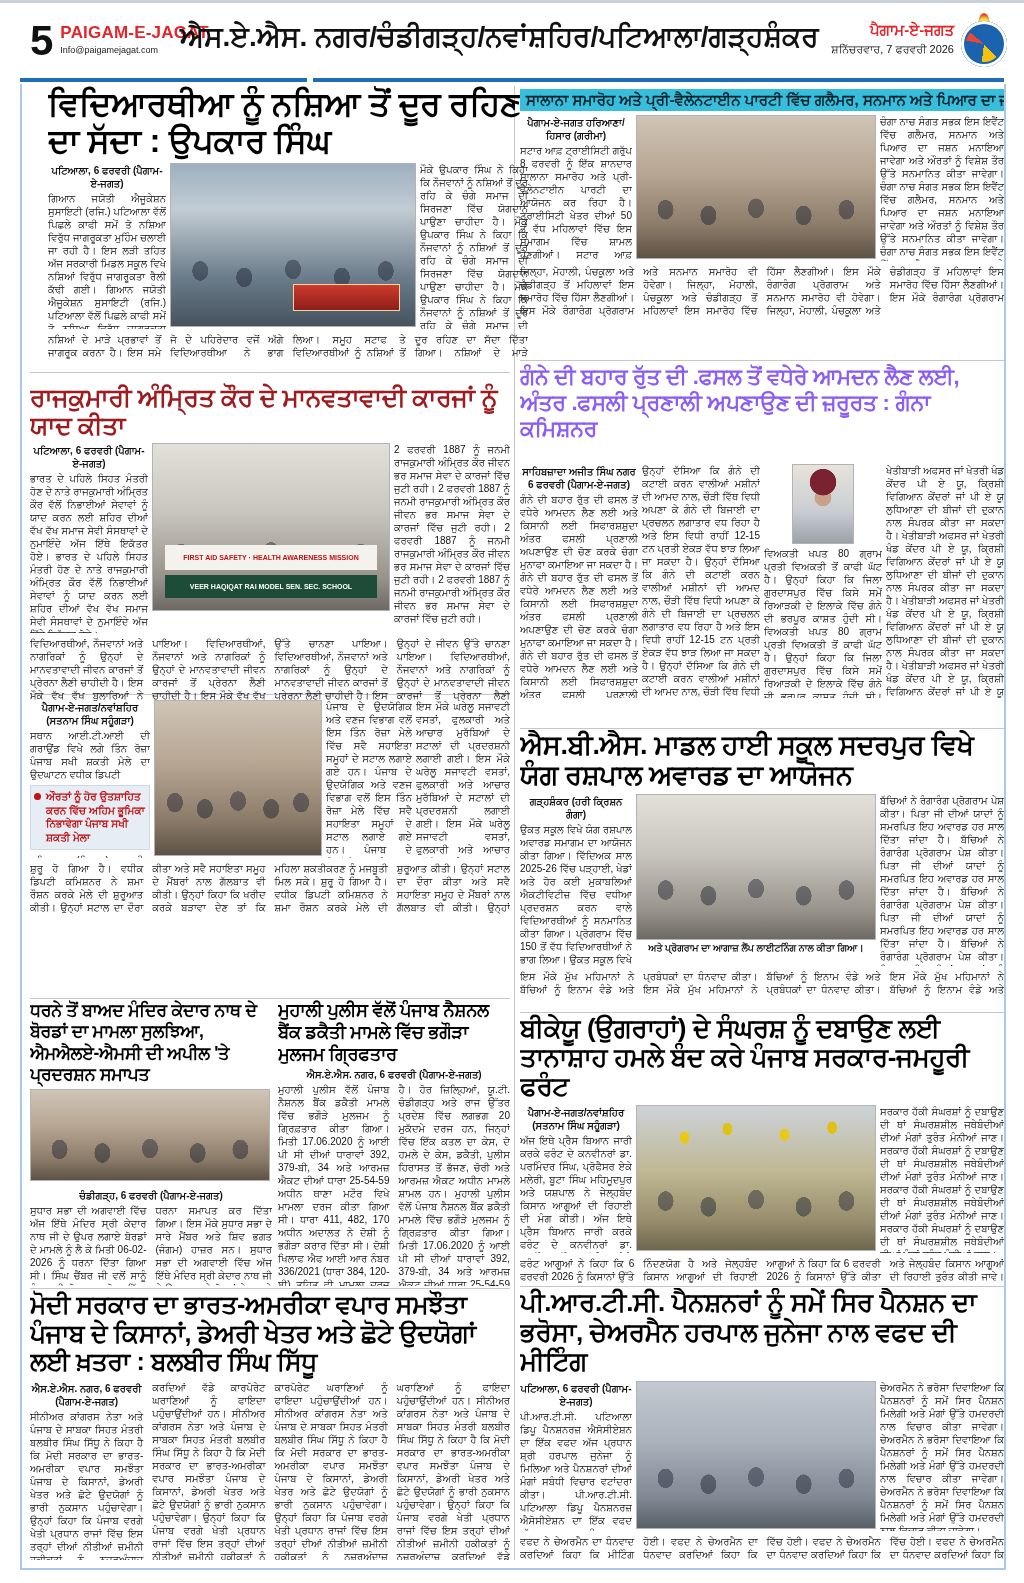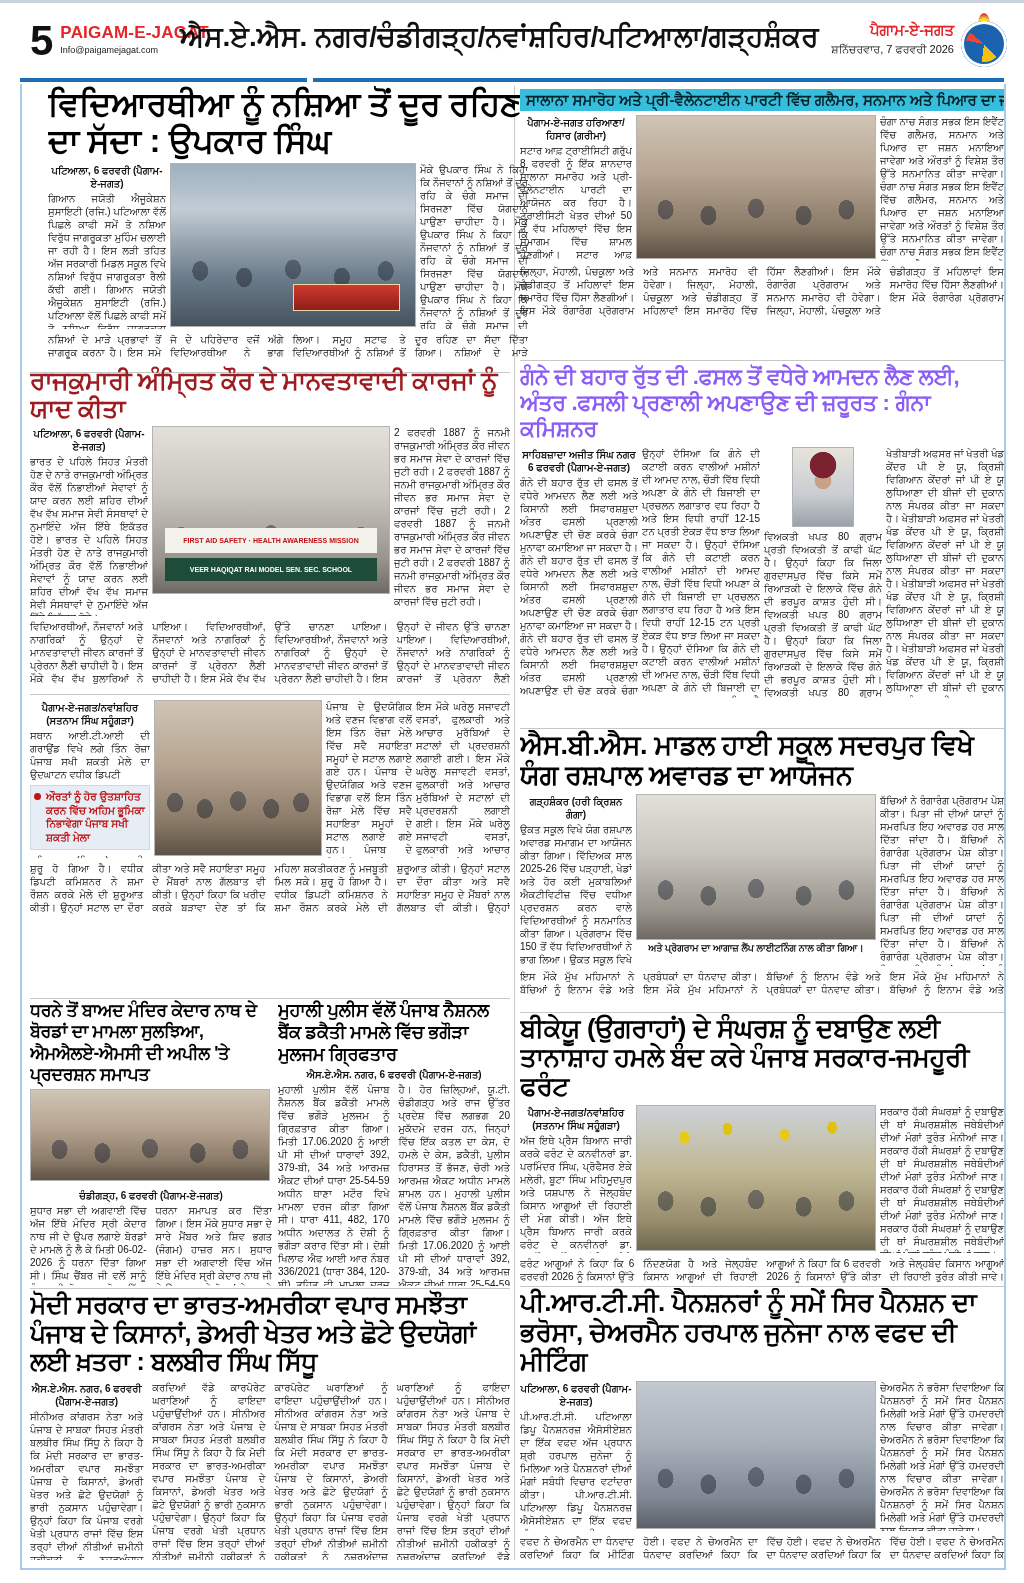--- a/index.html
+++ b/index.html
@@ -146,21 +146,21 @@
     <div class="photo ph-warm" style="width:240px;height:144px"></div>
     <div class="colbox fillbox" style="flex:1;height:146px">
       <span>ਚੰਗਾ ਨਾਚ ਸੰਗਤ ਸਭਕ ਇਸ ਇਵੈਂਟ ਵਿੱਚ ਗਲੈਮਰ, ਸਨਮਾਨ ਅਤੇ ਪਿਆਰ ਦਾ ਜਸ਼ਨ ਮਨਾਇਆ ਜਾਵੇਗਾ ਅਤੇ ਔਰਤਾਂ ਨੂੰ ਵਿਸ਼ੇਸ਼ ਤੌਰ ਉੱਤੇ ਸਨਮਾਨਿਤ ਕੀਤਾ ਜਾਵੇਗਾ। ਚੰਗਾ ਨਾਚ ਸੰਗਤ ਸਭਕ ਇਸ ਇਵੈਂਟ ਵਿੱਚ ਗਲੈਮਰ, ਸਨਮਾਨ ਅਤੇ ਪਿਆਰ ਦਾ ਜਸ਼ਨ ਮਨਾਇਆ ਜਾਵੇਗਾ ਅਤੇ ਔਰਤਾਂ ਨੂੰ ਵਿਸ਼ੇਸ਼ ਤੌਰ ਉੱਤੇ ਸਨਮਾਨਿਤ ਕੀਤਾ ਜਾਵੇਗਾ। ਚੰਗਾ ਨਾਚ ਸੰਗਤ ਸਭਕ ਇਸ ਇਵੈਂਟ ਵਿੱਚ ਗਲੈਮਰ, ਸਨਮਾਨ ਅਤੇ ਪਿਆਰ ਦਾ ਜਸ਼ਨ ਮਨਾਇਆ ਜਾਵੇਗਾ ਅਤੇ ਔਰਤਾਂ ਨੂੰ ਵਿਸ਼ੇਸ਼ ਤੌਰ ਉੱਤੇ ਸਨਮਾਨਿਤ ਕੀਤਾ ਜਾਵੇਗਾ।</span>
     </div>
   </div>
   <div class="colbox fillbox cols4" style="height:54px;margin-top:4px">
     <span>ਜਿਲ੍ਹਾ, ਮੋਹਾਲੀ, ਪੰਚਕੂਲਾ ਅਤੇ ਚੰਡੀਗੜ੍ਹ ਤੋਂ ਮਹਿਲਾਵਾਂ ਇਸ ਸਮਾਰੋਹ ਵਿੱਚ ਹਿੱਸਾ ਲੈਣਗੀਆਂ। ਇਸ ਮੌਕੇ ਰੰਗਾਰੰਗ ਪ੍ਰੋਗਰਾਮ ਅਤੇ ਸਨਮਾਨ ਸਮਾਰੋਹ ਵੀ ਹੋਵੇਗਾ। ਜਿਲ੍ਹਾ, ਮੋਹਾਲੀ, ਪੰਚਕੂਲਾ ਅਤੇ ਚੰਡੀਗੜ੍ਹ ਤੋਂ ਮਹਿਲਾਵਾਂ ਇਸ ਸਮਾਰੋਹ ਵਿੱਚ ਹਿੱਸਾ ਲੈਣਗੀਆਂ। ਇਸ ਮੌਕੇ ਰੰਗਾਰੰਗ ਪ੍ਰੋਗਰਾਮ ਅਤੇ ਸਨਮਾਨ ਸਮਾਰੋਹ ਵੀ ਹੋਵੇਗਾ। ਜਿਲ੍ਹਾ, ਮੋਹਾਲੀ, ਪੰਚਕੂਲਾ ਅਤੇ ਚੰਡੀਗੜ੍ਹ ਤੋਂ ਮਹਿਲਾਵਾਂ ਇਸ ਸਮਾਰੋਹ ਵਿੱਚ ਹਿੱਸਾ ਲੈਣਗੀਆਂ। ਇਸ ਮੌਕੇ ਰੰਗਾਰੰਗ ਪ੍ਰੋਗਰਾਮ ਅਤੇ ਸਨਮਾਨ ਸਮਾਰੋਹ ਵੀ ਹੋਵੇਗਾ।</span>
   </div>
 </section>
 
-<section class="art" style="left:30px;top:366px;width:480px;height:318px">
+<section class="art" style="left:30px;top:383px;width:480px;height:318px">
   <h1 class="hl hl-red" style="font-size:25px;line-height:1.12">ਰਾਜਕੁਮਾਰੀ ਅੰਮ੍ਰਿਤ ਕੌਰ ਦੇ ਮਾਨਵਤਾਵਾਦੀ ਕਾਰਜਾਂ ਨੂੰ ਯਾਦ ਕੀਤਾ</h1>
   <div class="row" style="height:190px;margin-top:4px">
     <div class="colbox fillbox" style="width:118px;height:190px">
       <div class="dateline">ਪਟਿਆਲਾ, 6 ਫਰਵਰੀ (ਪੈਗਾਮ-ਏ-ਜਗਤ)</div>
       <span>ਭਾਰਤ ਦੇ ਪਹਿਲੇ ਸਿਹਤ ਮੰਤਰੀ ਹੋਣ ਦੇ ਨਾਤੇ ਰਾਜਕੁਮਾਰੀ ਅੰਮ੍ਰਿਤ ਕੌਰ ਵੱਲੋਂ ਨਿਭਾਈਆਂ ਸੇਵਾਵਾਂ ਨੂੰ ਯਾਦ ਕਰਨ ਲਈ ਸ਼ਹਿਰ ਦੀਆਂ ਵੱਖ ਵੱਖ ਸਮਾਜ ਸੇਵੀ ਸੰਸਥਾਵਾਂ ਦੇ ਨੁਮਾਇੰਦੇ ਅੱਜ ਇੱਥੇ ਇਕੱਤਰ ਹੋਏ। ਭਾਰਤ ਦੇ ਪਹਿਲੇ ਸਿਹਤ ਮੰਤਰੀ ਹੋਣ ਦੇ ਨਾਤੇ ਰਾਜਕੁਮਾਰੀ ਅੰਮ੍ਰਿਤ ਕੌਰ ਵੱਲੋਂ ਨਿਭਾਈਆਂ ਸੇਵਾਵਾਂ ਨੂੰ ਯਾਦ ਕਰਨ ਲਈ ਸ਼ਹਿਰ ਦੀਆਂ ਵੱਖ ਵੱਖ ਸਮਾਜ ਸੇਵੀ ਸੰਸਥਾਵਾਂ ਦੇ ਨੁਮਾਇੰਦੇ ਅੱਜ ਇੱਥੇ ਇਕੱਤਰ ਹੋਏ।</span>
     </div>
     <div class="photo ph-stage" style="width:238px;height:168px">
       <div class="ph-band-white">
         <span><span>FIRST AID SAFETY</span> · <span>HEALTH AWARENESS MISSION</span></span>
       </div>
@@ -170,21 +170,21 @@
       <span>2 ਫਰਵਰੀ 1887 ਨੂੰ ਜਨਮੀ ਰਾਜਕੁਮਾਰੀ ਅੰਮ੍ਰਿਤ ਕੌਰ ਜੀਵਨ ਭਰ ਸਮਾਜ ਸੇਵਾ ਦੇ ਕਾਰਜਾਂ ਵਿੱਚ ਜੁਟੀ ਰਹੀ। 2 ਫਰਵਰੀ 1887 ਨੂੰ ਜਨਮੀ ਰਾਜਕੁਮਾਰੀ ਅੰਮ੍ਰਿਤ ਕੌਰ ਜੀਵਨ ਭਰ ਸਮਾਜ ਸੇਵਾ ਦੇ ਕਾਰਜਾਂ ਵਿੱਚ ਜੁਟੀ ਰਹੀ। 2 ਫਰਵਰੀ 1887 ਨੂੰ ਜਨਮੀ ਰਾਜਕੁਮਾਰੀ ਅੰਮ੍ਰਿਤ ਕੌਰ ਜੀਵਨ ਭਰ ਸਮਾਜ ਸੇਵਾ ਦੇ ਕਾਰਜਾਂ ਵਿੱਚ ਜੁਟੀ ਰਹੀ। 2 ਫਰਵਰੀ 1887 ਨੂੰ ਜਨਮੀ ਰਾਜਕੁਮਾਰੀ ਅੰਮ੍ਰਿਤ ਕੌਰ ਜੀਵਨ ਭਰ ਸਮਾਜ ਸੇਵਾ ਦੇ ਕਾਰਜਾਂ ਵਿੱਚ ਜੁਟੀ ਰਹੀ।</span>
     </div>
   </div>
   <div class="colbox fillbox cols4" style="height:84px;margin-top:4px">
     <span>ਵਿਦਿਆਰਥੀਆਂ, ਨੌਜਵਾਨਾਂ ਅਤੇ ਨਾਗਰਿਕਾਂ ਨੂੰ ਉਨ੍ਹਾਂ ਦੇ ਮਾਨਵਤਾਵਾਦੀ ਜੀਵਨ ਕਾਰਜਾਂ ਤੋਂ ਪ੍ਰੇਰਨਾ ਲੈਣੀ ਚਾਹੀਦੀ ਹੈ। ਇਸ ਮੌਕੇ ਵੱਖ ਵੱਖ ਬੁਲਾਰਿਆਂ ਨੇ ਉਨ੍ਹਾਂ ਦੇ ਜੀਵਨ ਉੱਤੇ ਚਾਨਣਾ ਪਾਇਆ। ਵਿਦਿਆਰਥੀਆਂ, ਨੌਜਵਾਨਾਂ ਅਤੇ ਨਾਗਰਿਕਾਂ ਨੂੰ ਉਨ੍ਹਾਂ ਦੇ ਮਾਨਵਤਾਵਾਦੀ ਜੀਵਨ ਕਾਰਜਾਂ ਤੋਂ ਪ੍ਰੇਰਨਾ ਲੈਣੀ ਚਾਹੀਦੀ ਹੈ। ਇਸ ਮੌਕੇ ਵੱਖ ਵੱਖ ਬੁਲਾਰਿਆਂ ਨੇ ਉਨ੍ਹਾਂ ਦੇ ਜੀਵਨ ਉੱਤੇ ਚਾਨਣਾ ਪਾਇਆ। ਵਿਦਿਆਰਥੀਆਂ, ਨੌਜਵਾਨਾਂ ਅਤੇ ਨਾਗਰਿਕਾਂ ਨੂੰ ਉਨ੍ਹਾਂ ਦੇ ਮਾਨਵਤਾਵਾਦੀ ਜੀਵਨ ਕਾਰਜਾਂ ਤੋਂ ਪ੍ਰੇਰਨਾ ਲੈਣੀ ਚਾਹੀਦੀ ਹੈ। ਇਸ ਮੌਕੇ ਵੱਖ ਵੱਖ ਬੁਲਾਰਿਆਂ ਨੇ ਉਨ੍ਹਾਂ ਦੇ ਜੀਵਨ ਉੱਤੇ ਚਾਨਣਾ ਪਾਇਆ। ਵਿਦਿਆਰਥੀਆਂ, ਨੌਜਵਾਨਾਂ ਅਤੇ ਨਾਗਰਿਕਾਂ ਨੂੰ ਉਨ੍ਹਾਂ ਦੇ ਮਾਨਵਤਾਵਾਦੀ ਜੀਵਨ ਕਾਰਜਾਂ ਤੋਂ ਪ੍ਰੇਰਨਾ ਲੈਣੀ ਚਾਹੀਦੀ ਹੈ। ਇਸ ਮੌਕੇ ਵੱਖ ਵੱਖ ਬੁਲਾਰਿਆਂ ਨੇ ਉਨ੍ਹਾਂ ਦੇ ਜੀਵਨ ਉੱਤੇ ਚਾਨਣਾ ਪਾਇਆ।</span>
   </div>
 </section>
 
 <section class="art" style="left:520px;top:364px;width:484px;height:334px">
   <h1 class="hl hl-blue" style="font-size:22px;line-height:1.18">ਗੰਨੇ ਦੀ ਬਹਾਰ ਰੁੱਤ ਦੀ .ਫਸਲ ਤੋਂ ਵਧੇਰੇ ਆਮਦਨ ਲੈਣ ਲਈ, ਅੰਤਰ .ਫਸਲੀ ਪ੍ਰਣਾਲੀ ਅਪਣਾਉਣ ਦੀ ਜ਼ਰੂਰਤ : ਗੰਨਾ ਕਮਿਸ਼ਨਰ</h1>
-  <div class="row" style="height:268px;margin-top:5px">
+  <div class="row" style="height:268px;margin-top:22px">
     <div class="colbox fillbox" style="flex:1;height:268px">
       <div class="dateline">ਸਾਹਿਬਜ਼ਾਦਾ ਅਜੀਤ ਸਿੰਘ ਨਗਰ 6 ਫਰਵਰੀ (ਪੈਗਾਮ-ਏ-ਜਗਤ)</div>
       <span>ਗੰਨੇ ਦੀ ਬਹਾਰ ਰੁੱਤ ਦੀ ਫਸਲ ਤੋਂ ਵਧੇਰੇ ਆਮਦਨ ਲੈਣ ਲਈ ਅਤੇ ਕਿਸਾਨੀ ਲਈ ਸਿਫਾਰਸ਼ਸ਼ੁਦਾ ਅੰਤਰ ਫਸਲੀ ਪ੍ਰਣਾਲੀ ਅਪਣਾਉਣ ਦੀ ਚੋਣ ਕਰਕੇ ਚੰਗਾ ਮੁਨਾਫਾ ਕਮਾਇਆ ਜਾ ਸਕਦਾ ਹੈ। ਗੰਨੇ ਦੀ ਬਹਾਰ ਰੁੱਤ ਦੀ ਫਸਲ ਤੋਂ ਵਧੇਰੇ ਆਮਦਨ ਲੈਣ ਲਈ ਅਤੇ ਕਿਸਾਨੀ ਲਈ ਸਿਫਾਰਸ਼ਸ਼ੁਦਾ ਅੰਤਰ ਫਸਲੀ ਪ੍ਰਣਾਲੀ ਅਪਣਾਉਣ ਦੀ ਚੋਣ ਕਰਕੇ ਚੰਗਾ ਮੁਨਾਫਾ ਕਮਾਇਆ ਜਾ ਸਕਦਾ ਹੈ। ਗੰਨੇ ਦੀ ਬਹਾਰ ਰੁੱਤ ਦੀ ਫਸਲ ਤੋਂ ਵਧੇਰੇ ਆਮਦਨ ਲੈਣ ਲਈ ਅਤੇ ਕਿਸਾਨੀ ਲਈ ਸਿਫਾਰਸ਼ਸ਼ੁਦਾ ਅੰਤਰ ਫਸਲੀ ਪ੍ਰਣਾਲੀ ਅਪਣਾਉਣ ਦੀ ਚੋਣ ਕਰਕੇ ਚੰਗਾ ਮੁਨਾਫਾ ਕਮਾਇਆ ਜਾ ਸਕਦਾ ਹੈ।</span>
     </div>
     <div class="colbox fillbox" style="flex:1;height:268px">
       <span>ਉਨ੍ਹਾਂ ਦੱਸਿਆ ਕਿ ਗੰਨੇ ਦੀ ਕਟਾਈ ਕਰਨ ਵਾਲੀਆਂ ਮਸ਼ੀਨਾਂ ਦੀ ਆਮਦ ਨਾਲ, ਚੌੜੀ ਵਿੱਥ ਵਿਧੀ ਅਪਣਾ ਕੇ ਗੰਨੇ ਦੀ ਬਿਜਾਈ ਦਾ ਪ੍ਰਚਲਨ ਲਗਾਤਾਰ ਵਧ ਰਿਹਾ ਹੈ ਅਤੇ ਇਸ ਵਿਧੀ ਰਾਹੀਂ 12-15 ਟਨ ਪ੍ਰਤੀ ਏਕੜ ਵੱਧ ਝਾੜ ਲਿਆ ਜਾ ਸਕਦਾ ਹੈ। ਉਨ੍ਹਾਂ ਦੱਸਿਆ ਕਿ ਗੰਨੇ ਦੀ ਕਟਾਈ ਕਰਨ ਵਾਲੀਆਂ ਮਸ਼ੀਨਾਂ ਦੀ ਆਮਦ ਨਾਲ, ਚੌੜੀ ਵਿੱਥ ਵਿਧੀ ਅਪਣਾ ਕੇ ਗੰਨੇ ਦੀ ਬਿਜਾਈ ਦਾ ਪ੍ਰਚਲਨ ਲਗਾਤਾਰ ਵਧ ਰਿਹਾ ਹੈ ਅਤੇ ਇਸ ਵਿਧੀ ਰਾਹੀਂ 12-15 ਟਨ ਪ੍ਰਤੀ ਏਕੜ ਵੱਧ ਝਾੜ ਲਿਆ ਜਾ ਸਕਦਾ ਹੈ। ਉਨ੍ਹਾਂ ਦੱਸਿਆ ਕਿ ਗੰਨੇ ਦੀ ਕਟਾਈ ਕਰਨ ਵਾਲੀਆਂ ਮਸ਼ੀਨਾਂ ਦੀ ਆਮਦ ਨਾਲ, ਚੌੜੀ ਵਿੱਥ ਵਿਧੀ ਅਪਣਾ ਕੇ ਗੰਨੇ ਦੀ ਬਿਜਾਈ ਦਾ ਪ੍ਰਚਲਨ ਲਗਾਤਾਰ ਵਧ ਰਿਹਾ ਹੈ ਅਤੇ ਇਸ ਵਿਧੀ ਰਾਹੀਂ 12-15 ਟਨ ਪ੍ਰਤੀ ਏਕੜ ਵੱਧ ਝਾੜ ਲਿਆ ਜਾ ਸਕਦਾ ਹੈ।</span>
     </div>
     <div class="colbox fillbox" style="flex:1;height:268px">
       <div class="portrait"></div>
       <span>ਵਿਅਕਤੀ ਖਪਤ 80 ਗ੍ਰਾਮ ਪ੍ਰਤੀ ਵਿਅਕਤੀ ਤੋਂ ਕਾਫੀ ਘੱਟ ਹੈ। ਉਨ੍ਹਾਂ ਕਿਹਾ ਕਿ ਜਿਲਾ ਗੁਰਦਾਸਪੁਰ ਵਿੱਚ ਕਿਸੇ ਸਮੇਂ ਰਿਆੜਕੀ ਦੇ ਇਲਾਕੇ ਵਿੱਚ ਗੰਨੇ ਦੀ ਭਰਪੂਰ ਕਾਸ਼ਤ ਹੁੰਦੀ ਸੀ। ਵਿਅਕਤੀ ਖਪਤ 80 ਗ੍ਰਾਮ ਪ੍ਰਤੀ ਵਿਅਕਤੀ ਤੋਂ ਕਾਫੀ ਘੱਟ ਹੈ। ਉਨ੍ਹਾਂ ਕਿਹਾ ਕਿ ਜਿਲਾ ਗੁਰਦਾਸਪੁਰ ਵਿੱਚ ਕਿਸੇ ਸਮੇਂ ਰਿਆੜਕੀ ਦੇ ਇਲਾਕੇ ਵਿੱਚ ਗੰਨੇ ਦੀ ਭਰਪੂਰ ਕਾਸ਼ਤ ਹੁੰਦੀ ਸੀ। ਵਿਅਕਤੀ ਖਪਤ 80 ਗ੍ਰਾਮ ਪ੍ਰਤੀ ਵਿਅਕਤੀ ਤੋਂ ਕਾਫੀ ਘੱਟ ਹੈ। ਉਨ੍ਹਾਂ ਕਿਹਾ ਕਿ ਜਿਲਾ ਗੁਰਦਾਸਪੁਰ ਵਿੱਚ ਕਿਸੇ ਸਮੇਂ ਰਿਆੜਕੀ ਦੇ ਇਲਾਕੇ ਵਿੱਚ ਗੰਨੇ ਦੀ ਭਰਪੂਰ ਕਾਸ਼ਤ ਹੁੰਦੀ ਸੀ।</span>

